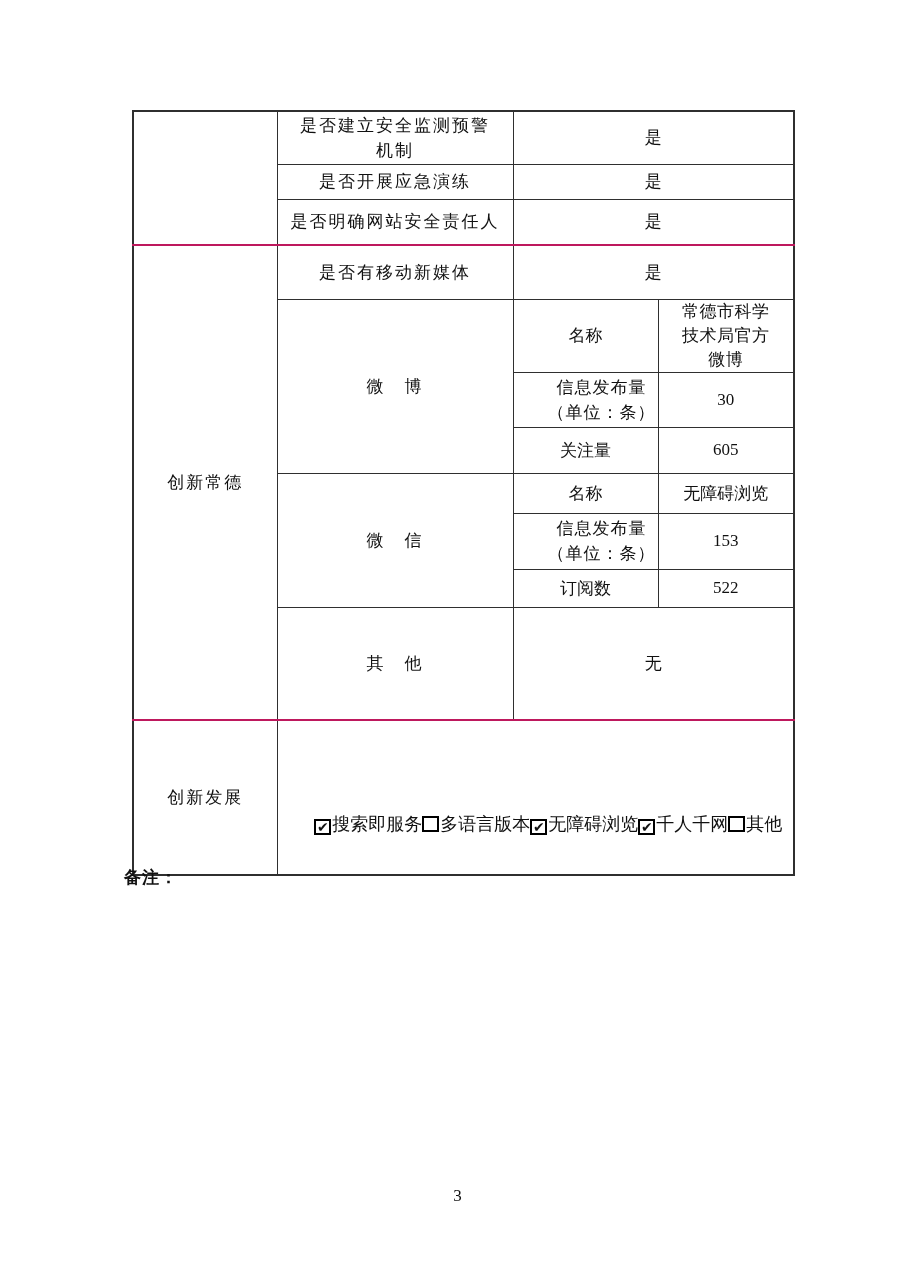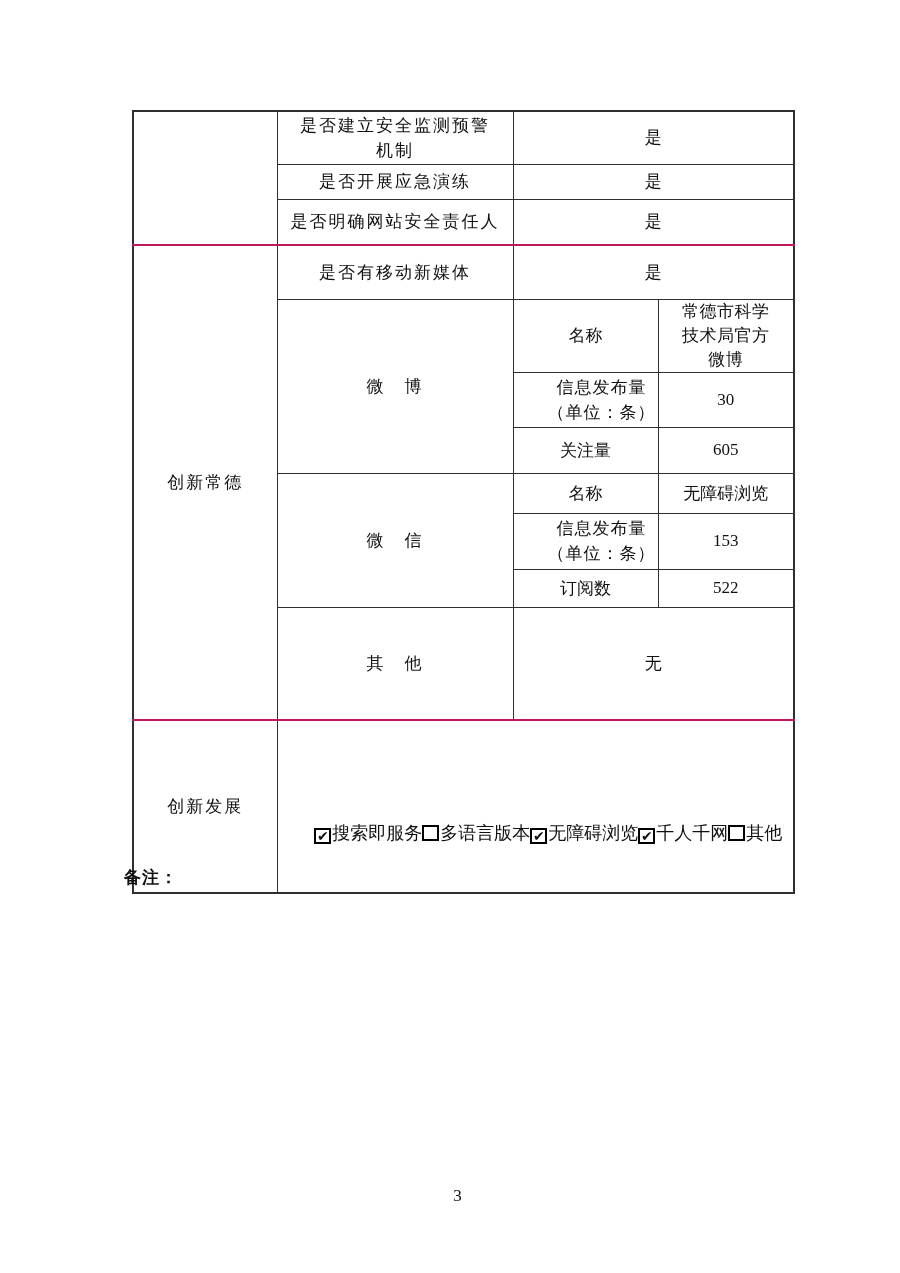--- a/index.html
+++ b/index.html
@@ -150,21 +150,21 @@
       </tr>
       <tr style="height:38px">
         <td>订阅数</td>
         <td class="num">522</td>
       </tr>
       <tr style="height:113px">
         <td class="lbl">其　他</td>
         <td colspan="2">无</td>
       </tr>
 
-      <tr style="height:173px" class="section-start">
+      <tr style="height:155px" class="section-start">
         <td class="lbl">创新发展</td>
         <td colspan="3" class="innovation-cell">
           <span class="opt"><span class="cb"><span>✔</span></span><span>搜索即服务</span></span><span class="opt"><span class="cb"><span></span></span><span>多语言版本</span></span><span class="opt"><span class="cb"><span>✔</span></span><span>无障碍浏览</span></span><span class="opt"><span class="cb"><span>✔</span></span><span>千人千网</span></span><span class="opt"><span class="cb"><span></span></span><span>其他</span></span>
         </td>
       </tr>
     </tbody>
   </table>
 
   <div class="notes">备注：</div>
 

